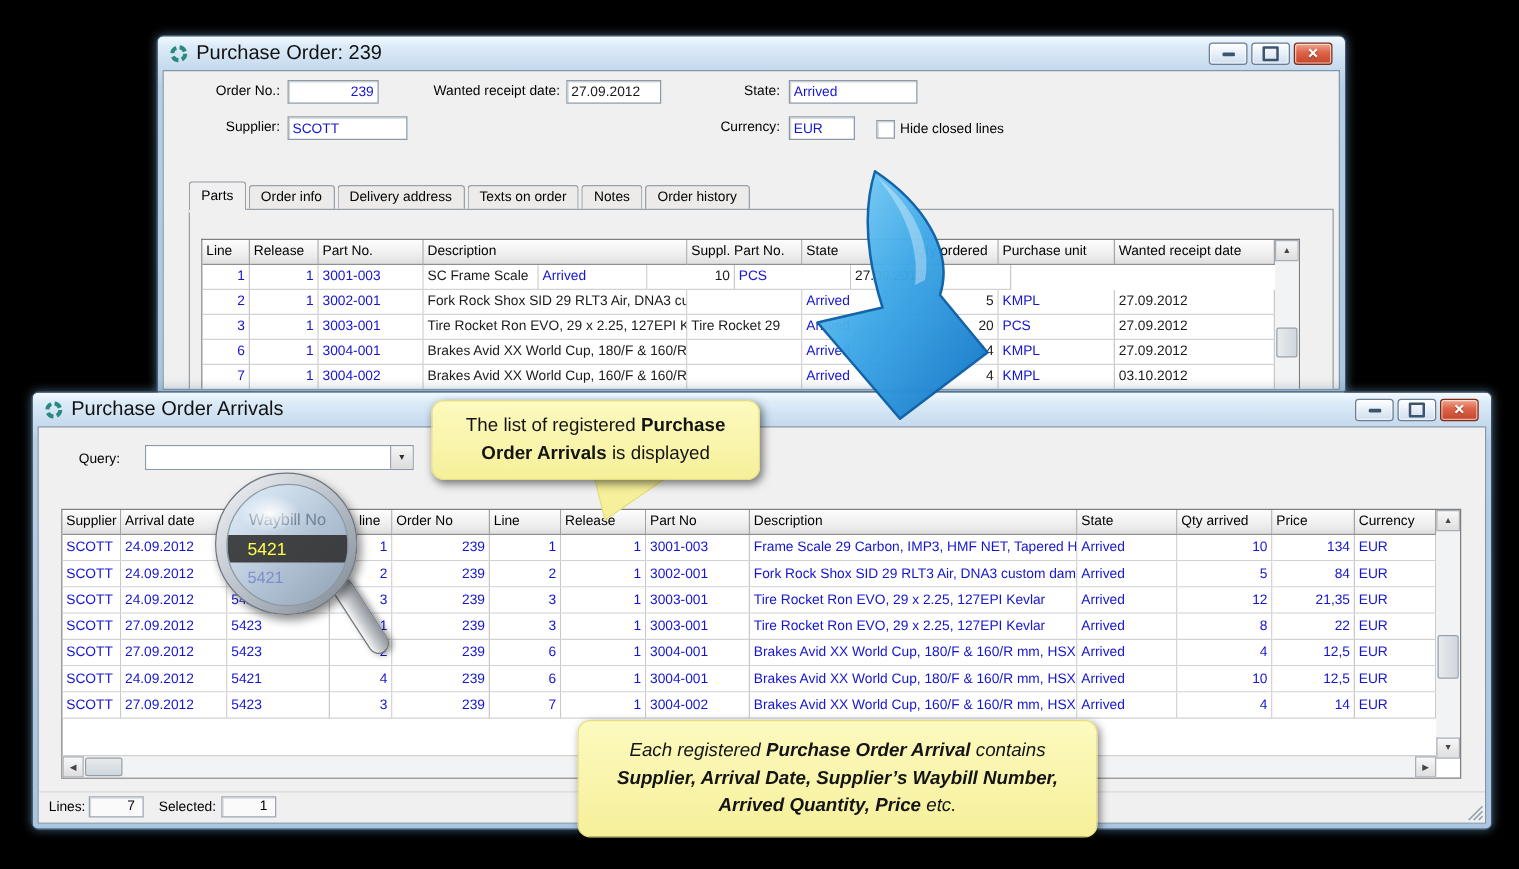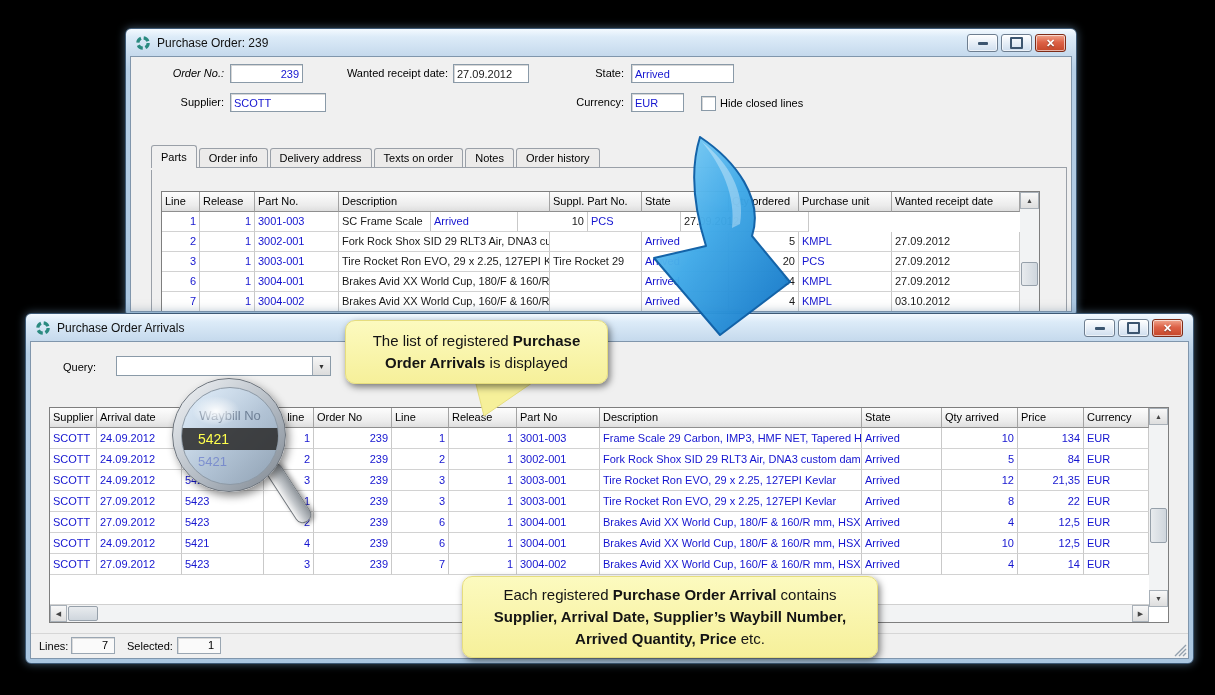--- a/index.html
+++ b/index.html
@@ -4,21 +4,21 @@
 <style>
   html,body{margin:0;padding:0;background:#000;}
   body{font-family:"Liberation Sans",sans-serif;}
   .stage{position:relative;width:1215px;height:695px;background:#000;border-radius:16px;overflow:hidden;}
 
   
   .window{position:absolute;border:1px solid #3e5a76;border-radius:6px;
     background:linear-gradient(180deg,#f4faff 0px,#dcebf8 8px,#c6daed 26px,#b6cfe6 40px,#aac6e0 100%);
     box-shadow:0 0 8px rgba(140,190,235,.45), 6px 8px 18px rgba(0,0,0,.65);}
   .titlebar{position:absolute;top:0;left:0;right:0;height:27px;display:flex;align-items:center;padding-left:9px;}
-  .title-text{font-size:12px;color:#111;margin-left:6px;white-space:nowrap;}
+  .title-text{font-size:16px;color:#111;margin-left:6px;white-space:nowrap;}
   .win-controls{position:absolute;right:10px;top:5px;display:flex;gap:3px;}
   .wbtn{width:29px;height:16px;border:1px solid #6e7e90;border-radius:3px;display:flex;align-items:center;justify-content:center;
     background:linear-gradient(#ffffff,#e9f0f8 45%,#cfdeee);box-shadow:inset 0 0 0 1px rgba(255,255,255,.6);cursor:default;}
   .wbtn.close{background:linear-gradient(#f0a68e,#dd6247 45%,#c44629);border-color:#7d2c18;}
   .glyph-min{width:10px;height:3px;background:#3c556f;border-radius:1px;}
   .glyph-max{width:9px;height:8px;border:2px solid #3c556f;border-radius:1px;}
   .glyph-x{color:#fff;font-size:11px;font-weight:bold;line-height:1;text-shadow:0 1px 1px rgba(0,0,0,.4);}
   .client{position:absolute;left:4px;right:4px;top:27px;bottom:4px;background:#f0f0f0;border:1px solid #8096ac;overflow:hidden;}
 
   .app-icon{width:16px;height:16px;flex:0 0 16px;}
@@ -111,21 +111,21 @@
         <div class="wbtn">
             <span class="glyph-max"></span>
           </div>
         <div class="wbtn close">
             <span class="glyph-x">✕</span>
           </div>
       </div>
     </div>
     <div class="client">
 
-      <div class="lbl r" style="left:20px;top:7px;width:73px;font-style:italic;">Order No.:</div>
+      <div class="lbl r" style="left:20px;top:7px;width:73px;">Order No.:</div>
       <input class="tbx ralign" style="left: 99px; top: 7px; width: 73px;" value="239">
       <div class="lbl r" style="left:200px;top:7px;width:117px;">Wanted receipt date:</div>
       <input class="tbx black" style="left: 322px; top: 7px; width: 76px;" value="27.09.2012">
       <div class="lbl r" style="left:446px;top:7px;width:47px;">State:</div>
       <input class="tbx" style="left: 500px; top: 7px; width: 103px;" value="Arrived">
 
       <div class="lbl r" style="left:20px;top:36px;width:73px;">Supplier:</div>
       <input class="tbx" style="left: 99px; top: 36px; width: 96px;" value="SCOTT">
       <div class="lbl r" style="left:432px;top:36px;width:61px;">Currency:</div>
       <input class="tbx" style="left: 500px; top: 36px; width: 53px;" value="EUR">
@@ -414,17 +414,17 @@
       </div>
     </div>
   </div>
 
   <svg class="tailsvg" style="left:465px;top:376px;" width="90" height="42">
     <polygon points="9,0 77,0 19,40" fill="#f6f09a" stroke="#e6dd7e" stroke-width="1"></polygon>
   </svg>
   <div class="callout" style="left:345px;top:320px;width:263px;height:64px;" id="callout-top">
       <div><span>The list of registered </span><b>Purchase Order Arrivals</b><span> is displayed</span></div>
     </div>
-  <div class="callout" style="left:462px;top:576px;width:416px;height:82px;z-index:41;" id="callout-bottom">
+  <div class="callout" style="left:462px;top:576px;width:416px;height:94px;z-index:41;font-style:italic;" id="callout-bottom">
       <div><span>Each registered </span><b>Purchase Order Arrival</b><span> contains </span><b>Supplier, Arrival Date, Supplier’s Waybill Number, Arrived Quantity, Price</b><span> etc.</span></div>
     </div>
 
 </div>
 
 </body></html>

